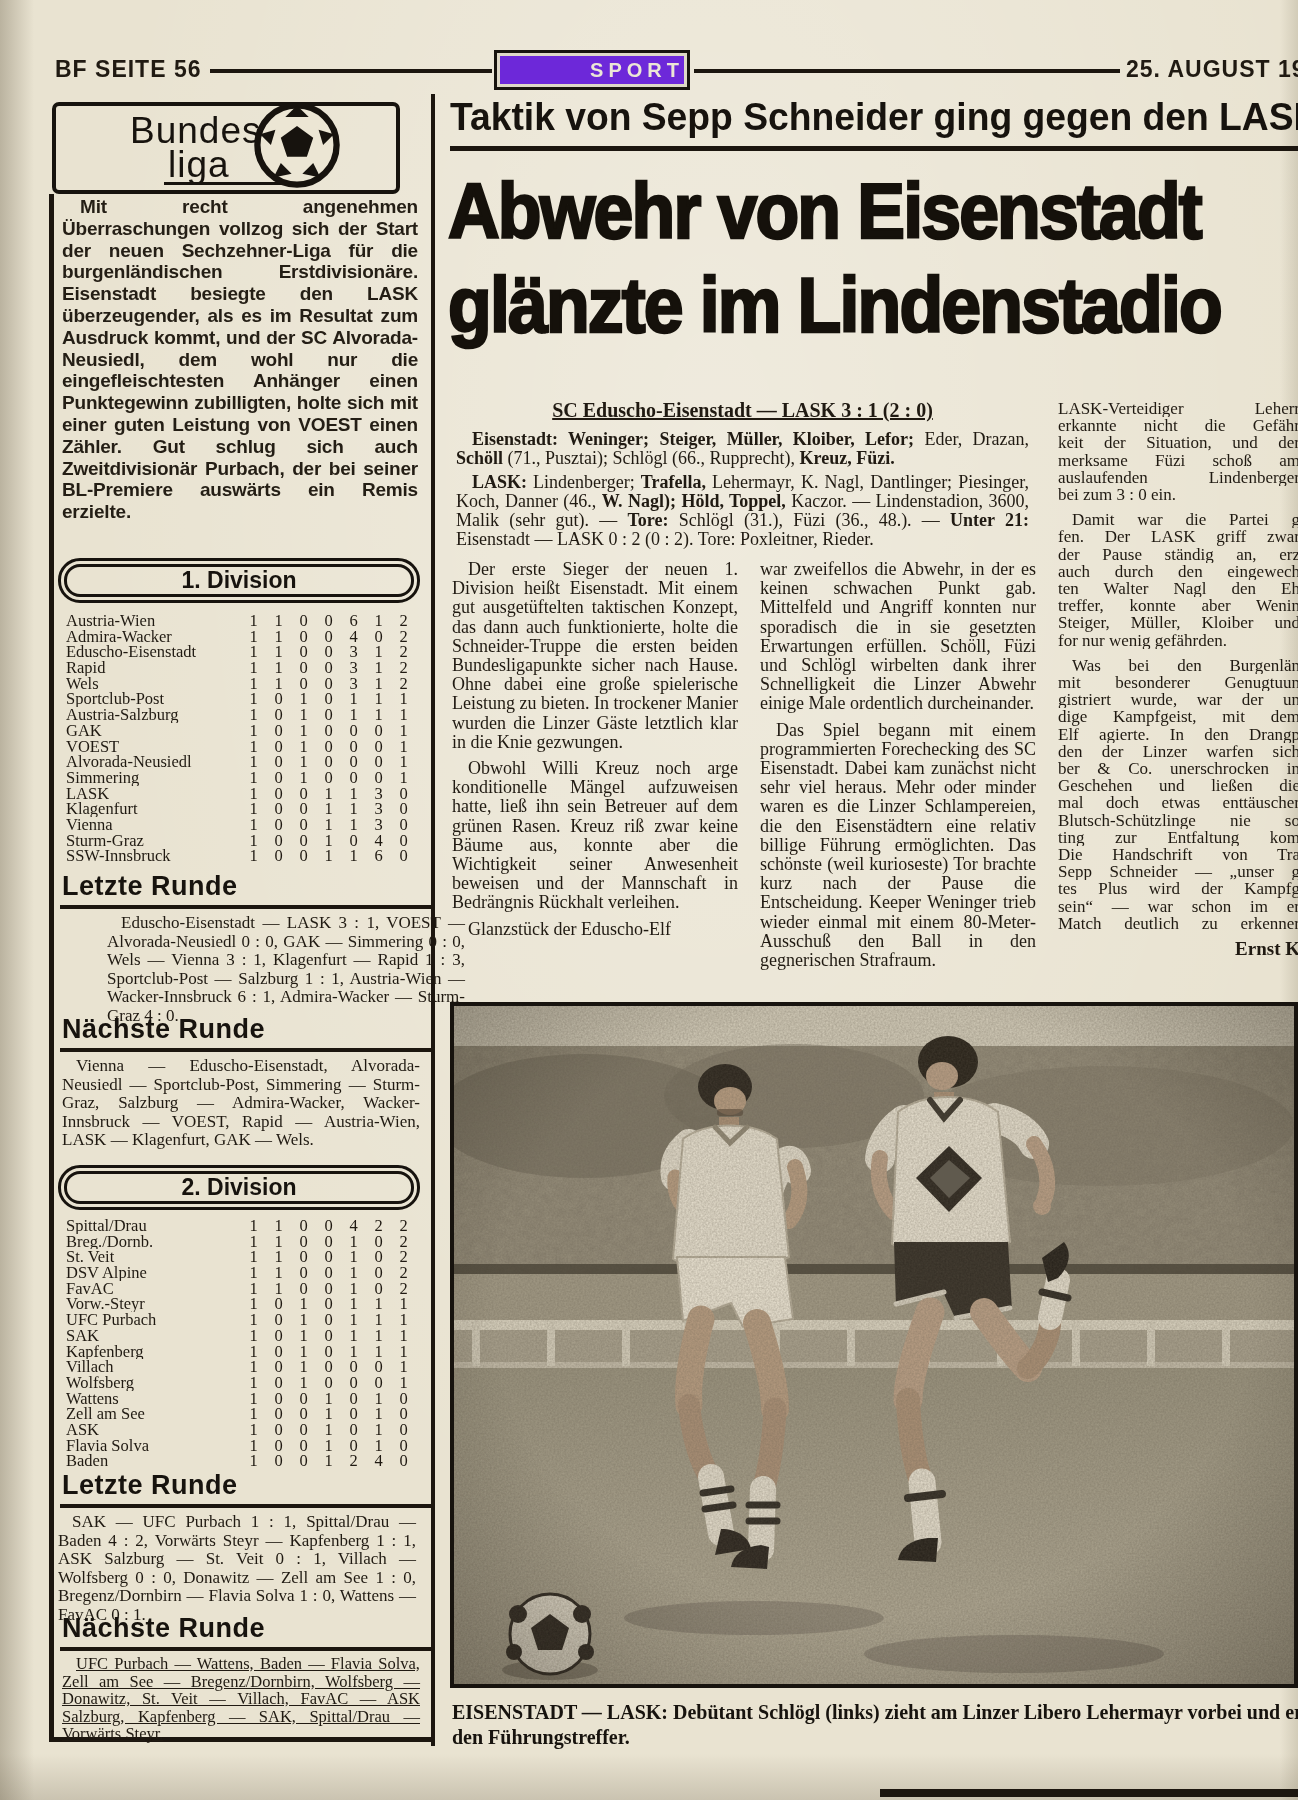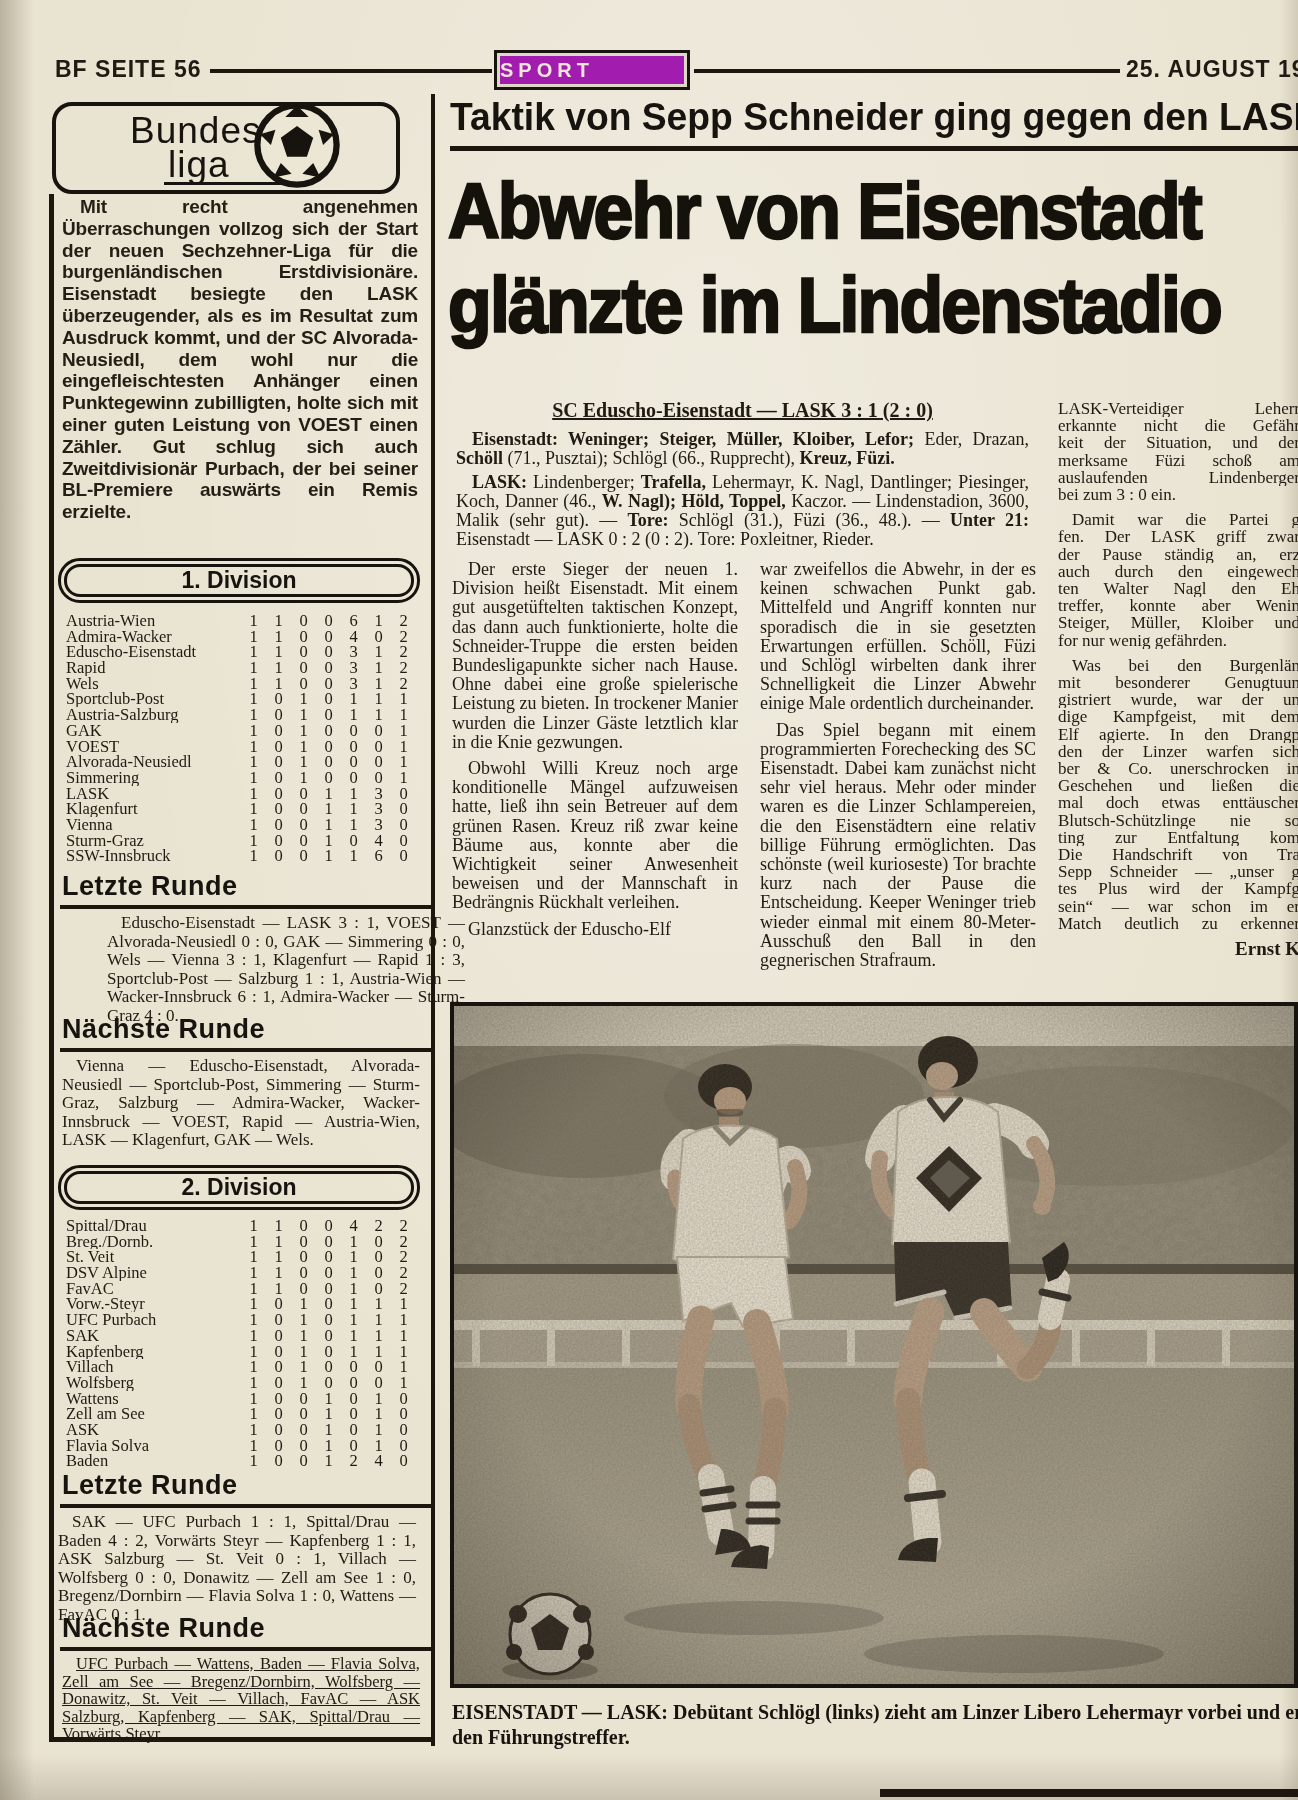--- a/index.html
+++ b/index.html
@@ -10,25 +10,25 @@
       linear-gradient(90deg, rgba(110,100,78,.38), rgba(110,100,78,0) 34px),
       linear-gradient(270deg, rgba(130,120,95,.22), rgba(130,120,95,0) 18px),
       linear-gradient(0deg, rgba(110,100,80,.25), rgba(110,100,80,0) 46px),
       #e9e3d1;}
   .abs{position:absolute;}
   .rule{position:absolute;background:#1c160f;}
 
   
   .hlabel{font:bold 23px "Liberation Sans",sans-serif;letter-spacing:1px;white-space:nowrap;}
   .sport-badge{left:494px;top:50px;width:196px;height:40px;border:3px solid #17130e;padding:3px;box-sizing:border-box;background:#ded8c6;}
-  .sport-inner{width:100%;height:100%;background:#a21caf;color:#ece6d6;text-align:left;
+  .sport-inner{width:100%;height:100%;background:#6d28d9;color:#ece6d6;text-align:right;
     font:bold 20px/28px "Liberation Sans",sans-serif;letter-spacing:5px;}
 
   
-  .logo-box{left:52px;top:102px;width:340px;height:84px;border:4px solid #17130e;border-radius:20px;}
+  .logo-box{left:52px;top:102px;width:340px;height:84px;border:4px solid #17130e;border-radius:7px;}
   .logo-word{position:absolute;font:400 37px "Liberation Sans",sans-serif;color:#17130e;letter-spacing:1px;}
   .intro{left:62px;top:196px;width:356px;font:bold 19px/21.8px "Liberation Sans",sans-serif;
     text-align:justify;text-indent:18px;letter-spacing:-.2px;color:#241e15;}
   .pill{position:absolute;width:362px;border:3px solid #17130e;border-radius:22px;padding:3px;box-sizing:border-box;}
   .pill-inner{border:3px solid #17130e;border-radius:16px;text-align:center;
     font:bold 23px/27px "Liberation Sans",sans-serif;color:#17130e;}
   .ltable{position:absolute;width:350px;font-size:16.5px;}
   .t-row{display:flex;height:15.7px;line-height:15.7px;white-space:nowrap;}
   .t-name{flex:1;overflow:hidden;}
   .t-c{width:25px;text-align:center;}

